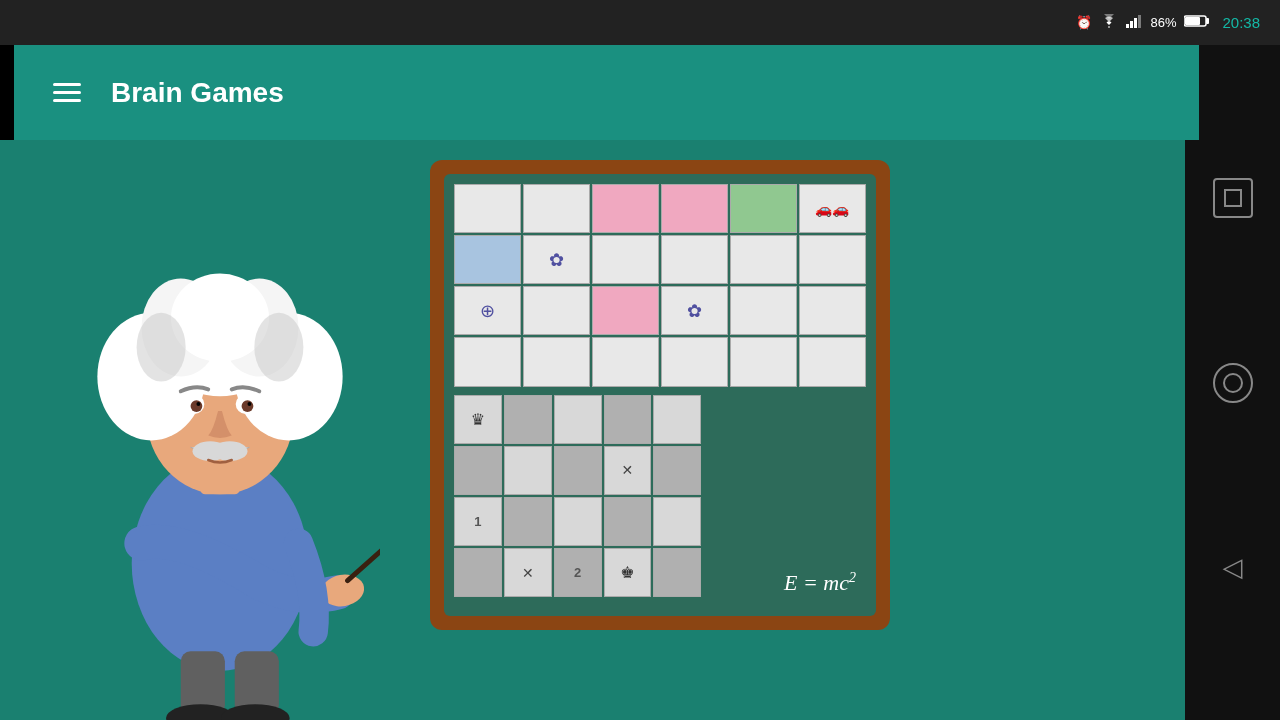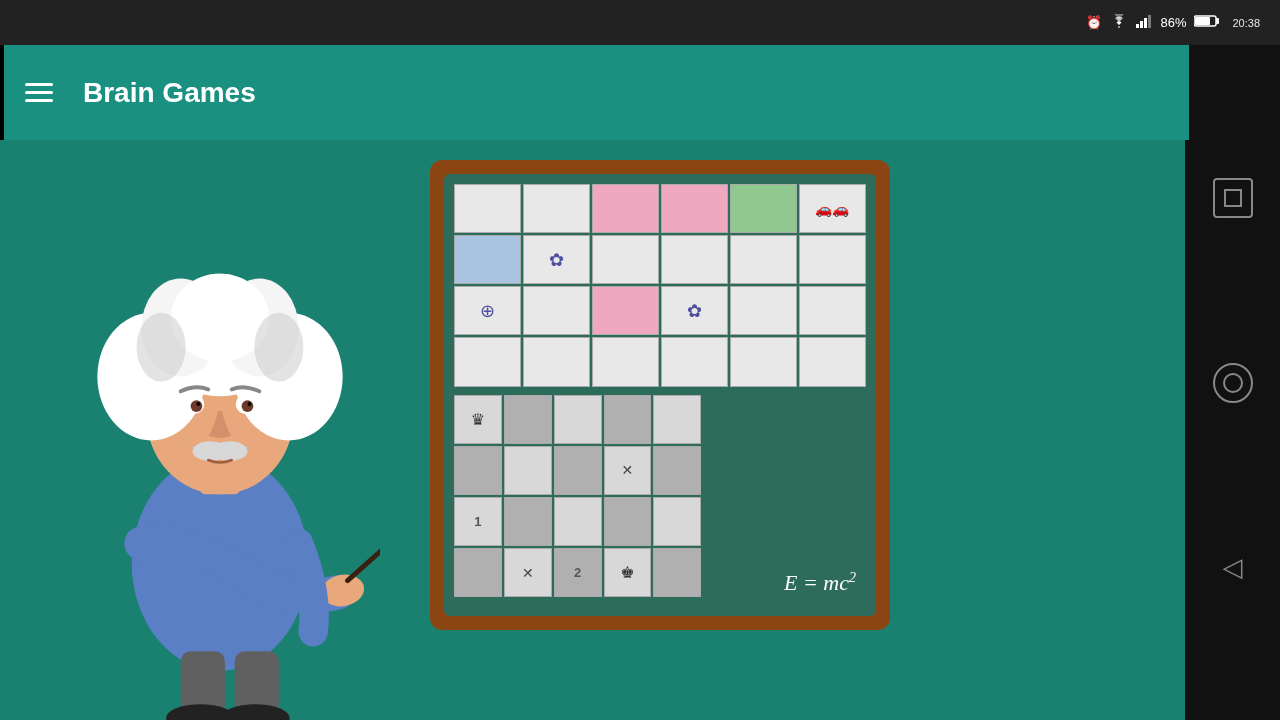--- a/index.html
+++ b/index.html
@@ -28,27 +28,27 @@
       display: flex;
       align-items: center;
       gap: 8px;
       color: #fff;
       font-size: 13px;
     }
 
     
     #app-header {
       position: absolute;
-      top: 45px; left: 4px;
+      top: 45px; left: 14px;
       width: 1185px;
       height: 95px;
       background: #1a9080;
       display: flex;
       align-items: center;
-      padding-left: 21px;
+      padding-left: 39px;
       gap: 30px;
       z-index: 9;
     }
     #app-header .menu-icon {
       display: flex;
       flex-direction: column;
       gap: 5px;
       cursor: pointer;
     }
     #app-header .menu-icon span {
@@ -243,21 +243,21 @@
       </svg>
     </span>
     <span>86%</span>
     <span>
       <svg width="26" height="14" viewBox="0 0 26 14" fill="white">
         <rect x="0" y="2" width="22" height="10" rx="2" stroke="white" stroke-width="1.5" fill="none"></rect>
         <rect x="1" y="3" width="15" height="8" rx="1" fill="white"></rect>
         <rect x="22" y="4" width="3" height="6" rx="1" fill="white"></rect>
       </svg>
     </span>
-    <span style="font-size:11px;font-weight:500;color:#e5e5e5;margin-left:4px;">20:38</span>
+    <span style="font-size:15px;font-weight:500;color:#14b8a6;margin-left:4px;">20:38</span>
   </div>
 </div>
 
 <div id="app-header">
   <div class="menu-icon">
     <span></span>
     <span></span>
     <span></span>
   </div>
   <span class="title">Brain Games</span>

